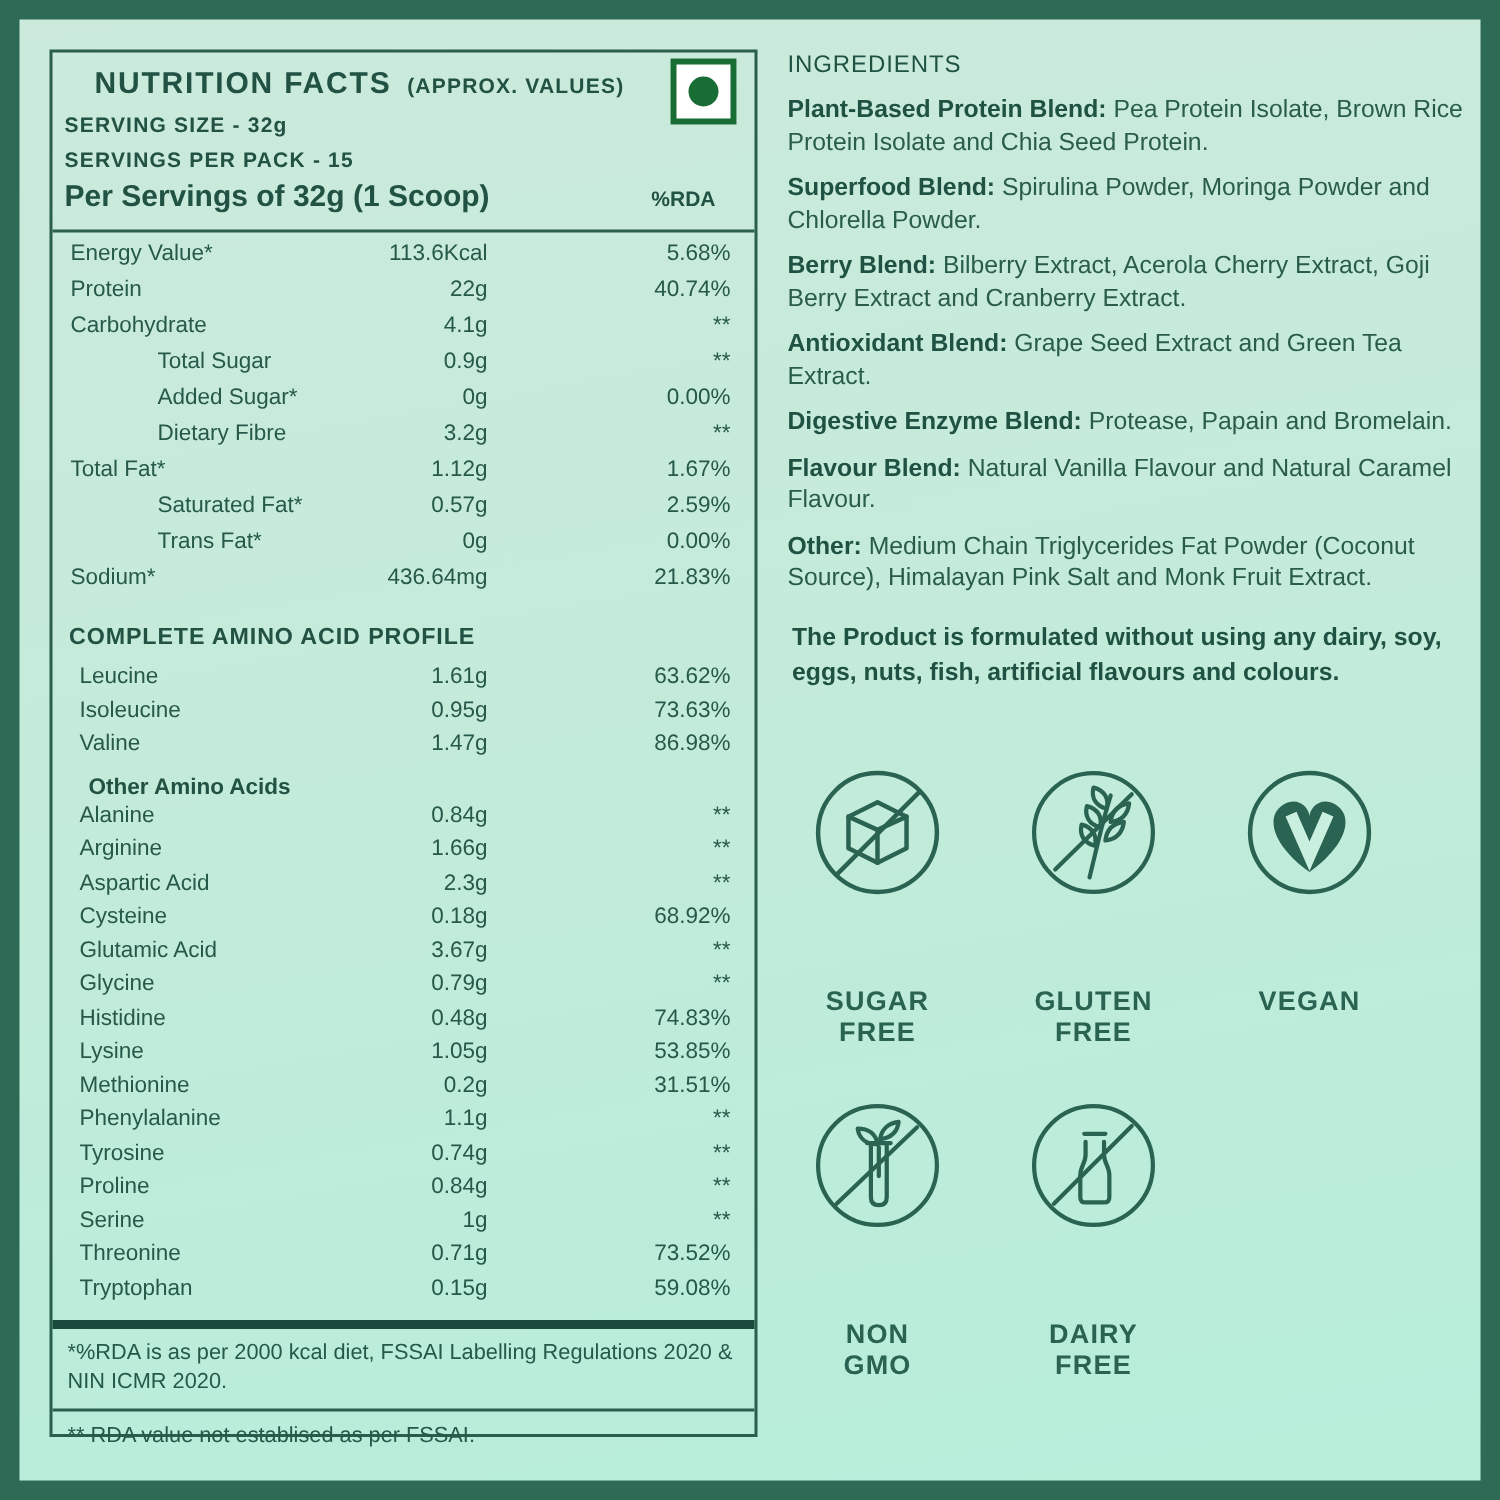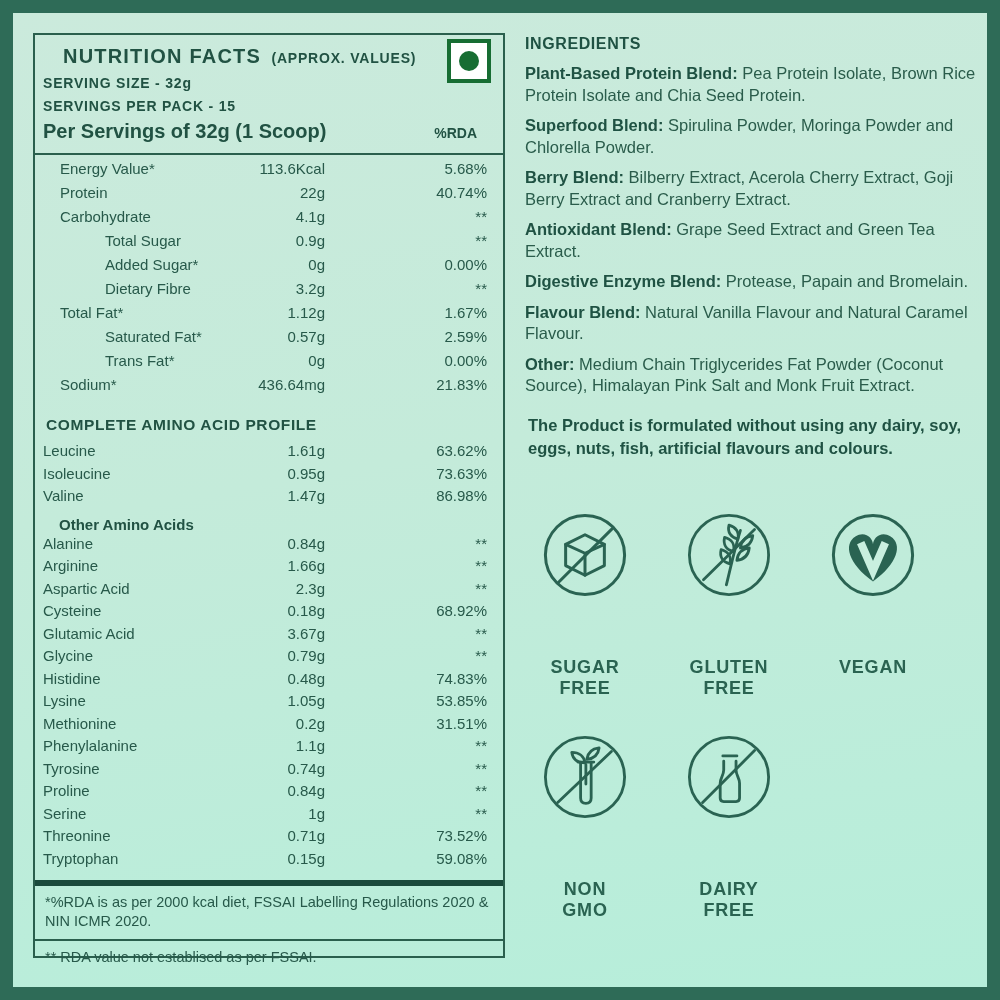--- a/index.html
+++ b/index.html
@@ -31,35 +31,35 @@
   .nf-rda-h{font-size:14px;font-weight:bold;color:#215243;}
   .veg-mark{
     position:absolute;right:12px;top:4px;width:44px;height:44px;
     background:#ffffff;border:4px solid #176D33;box-sizing:border-box;
     display:flex;align-items:center;justify-content:center;
   }
   .veg-dot{width:20px;height:20px;border-radius:50%;background:#176D33;}
   .hr{height:2px;background:#2A5F4D;margin:8px 0 0 0;}
   .rows{padding-top:5px;}
   .nrow{display:flex;align-items:baseline;height:24px;font-size:15px;}
-  .nrow .nlabel{width:215px;padding-left:25px;box-sizing:border-box;white-space:nowrap;}
+  .nrow .nlabel{width:215px;padding-left:12px;box-sizing:border-box;white-space:nowrap;}
   .nrow.indent .nlabel{padding-left:70px;}
   .nrow .namount{width:75px;text-align:right;}
   .nrow .nrda{flex:1;text-align:right;padding-right:16px;}
   .arow{height:22.5px;}
-  .arow .nlabel{padding-left:8px;}
+  .arow .nlabel{padding-left:18px;}
   .amino-title{font-size:15.5px;font-weight:bold;letter-spacing:0.6px;color:#215243;margin:16px 0 8px 11px;}
   .group-label{font-size:15px;font-weight:bold;color:#215243;margin:2px 0 0 24px;height:19px;}
   .group-label.other{margin-top:6px;}
   .thick-bar{height:6px;background:#1A4A3C;margin-top:8px;}
   .footnote{font-size:14.5px;color:#27594A;padding:7px 12px 8px 10px;line-height:19px;}
   .fdivider{height:2px;background:#2A5F4D;}
   
   .right-col{position:absolute;left:512px;top:22px;width:455px;color:#2A5C4B;}
-  .ing-title{font-size:16px;font-weight:bold;letter-spacing:0.6px;color:#1F5243;margin-bottom:10px;}
+  .ing-title{font-size:16px;font-weight:normal;letter-spacing:0.6px;color:#1F5243;margin-bottom:10px;}
   .ing-item{font-size:16.5px;line-height:21.5px;margin:0 0 9px 0;}
   .ing-item b{color:#1F5243;}
   .statement{font-size:16.5px;line-height:23px;font-weight:bold;color:#1F5243;margin:17px 0 0 3px;}
   
   .badges{position:absolute;left:512px;top:498px;width:460px;}
   .badge-row{display:flex;}
   .badge-row.second{margin-top:34px;}
   .badge{width:120px;display:flex;flex-direction:column;align-items:center;margin-right:24px;gap:47px;}
   .badge svg{width:88px;height:88px;display:block;}
   .badge-label{

